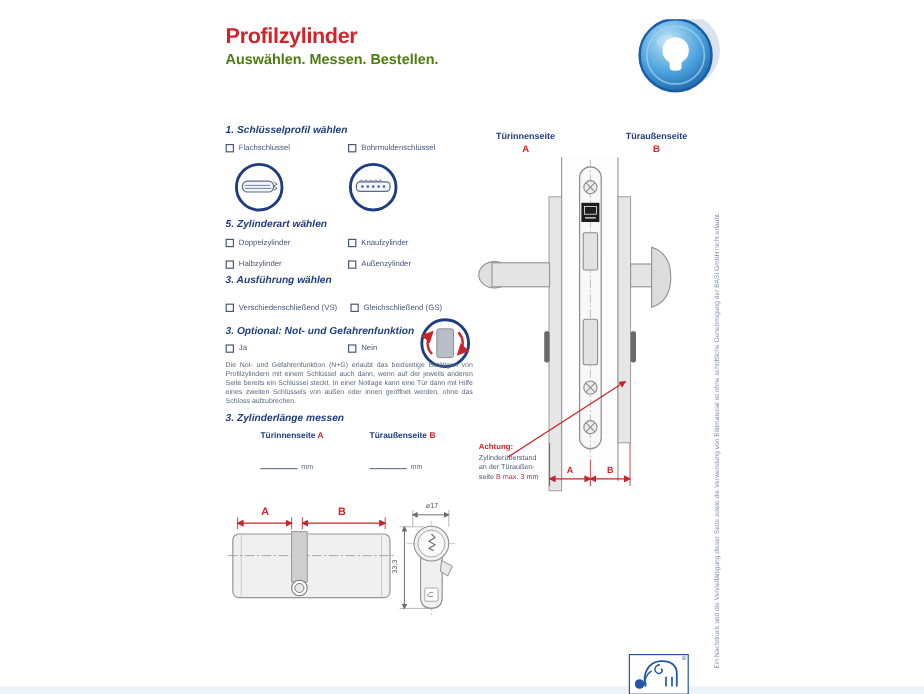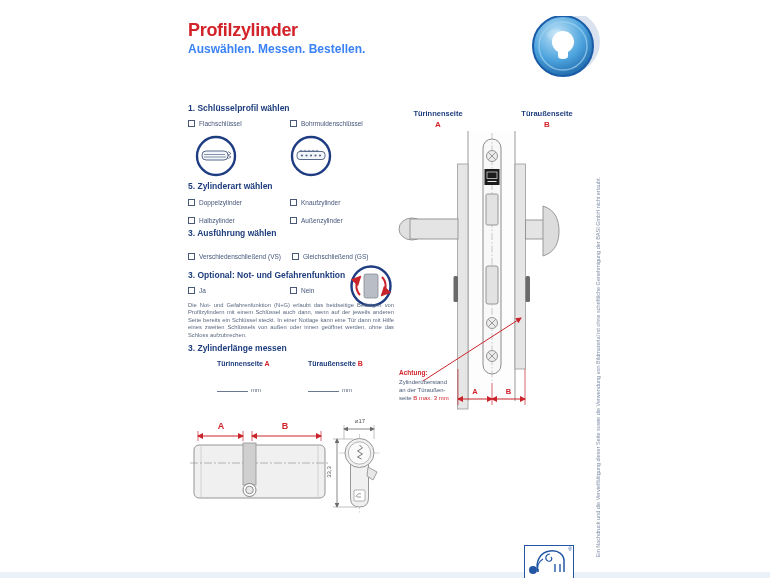--- a/index.html
+++ b/index.html
@@ -1,21 +1,21 @@
 <!DOCTYPE html>
 <html><head>
 <meta charset="utf-8">
 <style>
   html,body{margin:0;padding:0;background:#fff;}
   .page{position:relative;width:770px;height:578px;background:#fff;overflow:hidden;
         font-family:"Liberation Sans",sans-serif;margin-top:16px;}
   .abs{position:absolute;}
   .title{position:absolute;left:188px;top:4px;font-size:18px;font-weight:bold;color:#d2232a;letter-spacing:-0.3px;}
-  .subtitle{position:absolute;left:188px;top:26px;font-size:12px;font-weight:bold;color:#3b82f6;}
-  .h{position:absolute;font-size:8.5px;font-weight:bold;color:#1e3d7d;white-space:nowrap;}
+  .subtitle{position:absolute;left:188px;top:26px;font-size:12px;font-weight:bold;color:#4d7c0f;}
+  .h{position:absolute;font-size:8.5px;font-weight:bold;color:#1e3d7d;white-space:nowrap;font-style:italic;}
   .opt{position:absolute;display:flex;align-items:center;gap:4px;cursor:pointer;white-space:nowrap;}
   .cb{width:5px;height:5px;border:1px solid #4a5878;background:#fff;flex:0 0 auto;}
   .ol{font-size:6.5px;color:#45557a;}
   .note{position:absolute;left:188px;top:286px;width:206px;font-size:5.8px;line-height:1.28;color:#5a6880;text-align:justify;}
   .m-label{position:absolute;font-size:7px;font-weight:bold;color:#1e3d7d;white-space:nowrap;}
   .red{color:#d2232a;}
   .mm-field{position:absolute;white-space:nowrap;}
   .mm-line{display:inline-block;width:31px;height:9px;border-bottom:1px solid #6a7890;}
   .mm-unit{font-size:6px;color:#5a6880;margin-left:3px;}
   .d-label{position:absolute;font-size:7.5px;font-weight:bold;color:#1e3d7d;text-align:center;white-space:nowrap;}

